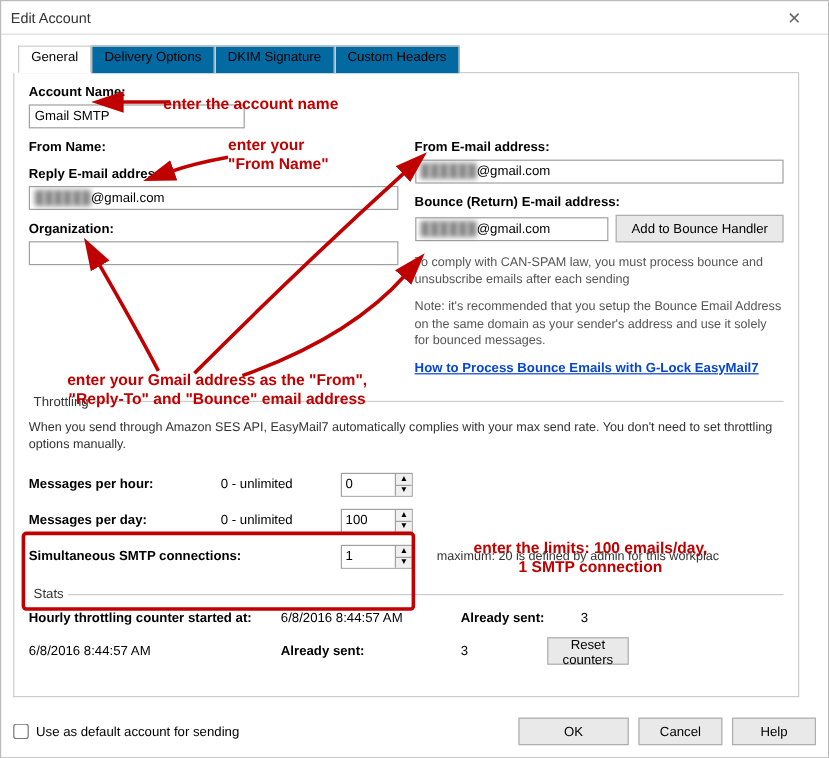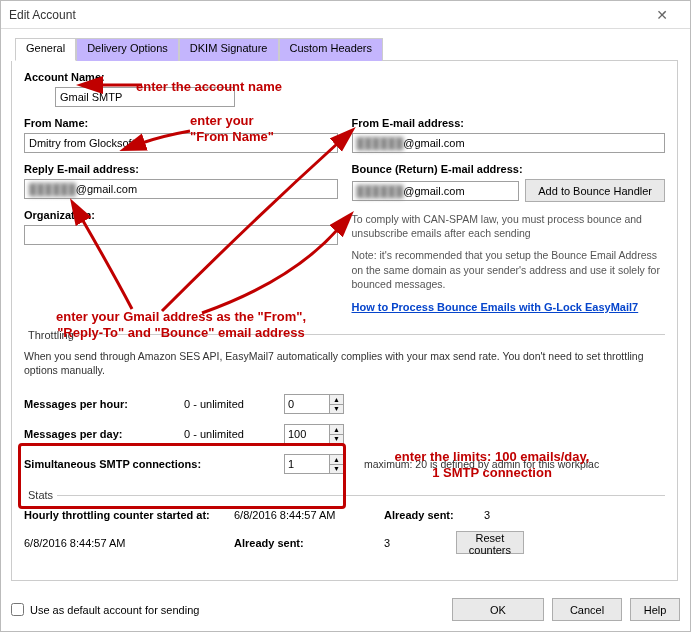--- a/index.html
+++ b/index.html
@@ -11,23 +11,23 @@
   background: #fff;
   width: 691px;
   height: 632px;
   overflow: hidden;
   position: relative;
 }
 .window { border: 1px solid #bbb; width: 691px; height: 632px; position: relative; background:#fff;}
 .titlebar { height: 28px; display:flex; align-items:center; padding:0 8px; border-bottom:1px solid #ddd;}
 .titlebar .title { flex:1; font-size:12px; color:#333;}
 .close-x { width:40px; text-align:center; color:#666; font-size:14px; cursor:default;}
-.client { position:absolute; top:28px; left:0; right:0; bottom:0; padding:8px 12px 10px 10px;}
+.client { position:absolute; top:28px; left:0; right:0; bottom:0; padding:8px 24px 10px 10px;}
 .tabs { display:flex; gap:0; border-bottom:1px solid #ccc; height:24px; margin-left:4px;}
-.tab { padding:3px 10px 0 10px; border:1px solid #ccc; border-bottom:none; background:#c4b5fd; position:relative; top:1px; font-size:11px; cursor:pointer;}
+.tab { padding:3px 10px 0 10px; border:1px solid #ccc; border-bottom:none; background:#0369a1; position:relative; top:1px; font-size:11px; cursor:pointer;}
 .tab.active { background:#fff; border-bottom:1px solid #fff; }
 .panel { border:1px solid #ccc; border-top:none; padding:10px 12px 6px 12px; height:520px; position:relative; overflow:hidden;}
 .label { font-size:11px; color:#000; font-weight:bold;}
 .label-normal { font-weight: normal; }
 .ro-input { border:1px solid #a0a0a0; height:20px; padding:2px 4px; font-size:11px; font-family:inherit; background:#fff; width:100%;}
 .row { display:flex; gap:14px; }
 .col { flex:1; min-width:0; }
 .field { margin-bottom:10px; }
 .field .label { display:block; margin-bottom:4px;}
 .note { color:#555; font-size:10.5px; line-height:1.35;}
@@ -68,28 +68,27 @@
       <div class="tab active">General</div>
       <div class="tab">Delivery Options</div>
       <div class="tab">DKIM Signature</div>
       <div class="tab">Custom Headers</div>
     </div>
 
     <div class="panel">
 
       <div class="field" style="width:310px;">
         <span class="label">Account Name:</span>
-        <input class="ro-input" style="width: 180px; margin-left: 31px;" value="Gmail SMTP">
+        <input class="ro-input" style="width: 180px;" value="Gmail SMTP">
       </div>
 
       <div class="row">
         <div class="col">
           <div class="field">
             <span class="label">From Name:</span>
-            <input class="ro-input" value="Dmitry from Glocksoft" style="">
           </div>
           <div class="field">
             <span class="label">Reply E-mail address:</span>
             <div class="ro-input" style="display:flex;align-items:center;gap:0;">
               <span class="blur">██████</span>
                 <span>@gmail.com</span>
             </div>
           </div>
           <div class="field">
             <span class="label">Organization:</span>
@@ -208,17 +207,17 @@
     </div>
 
     <div class="bottom-bar">
       <label class="chk">
         <input type="checkbox" style="">
         <span>Use as default account for sending</span>
       </label>
       <div class="spacer"></div>
       <button class="btn" style="width:92px;">OK</button>
       <button class="btn" style="width:70px;">Cancel</button>
-      <button class="btn" style="width:50px;">Help</button>
+      <button class="btn" style="width:70px;">Help</button>
     </div>
 
   </div>
 </div>
 
 </body></html>

